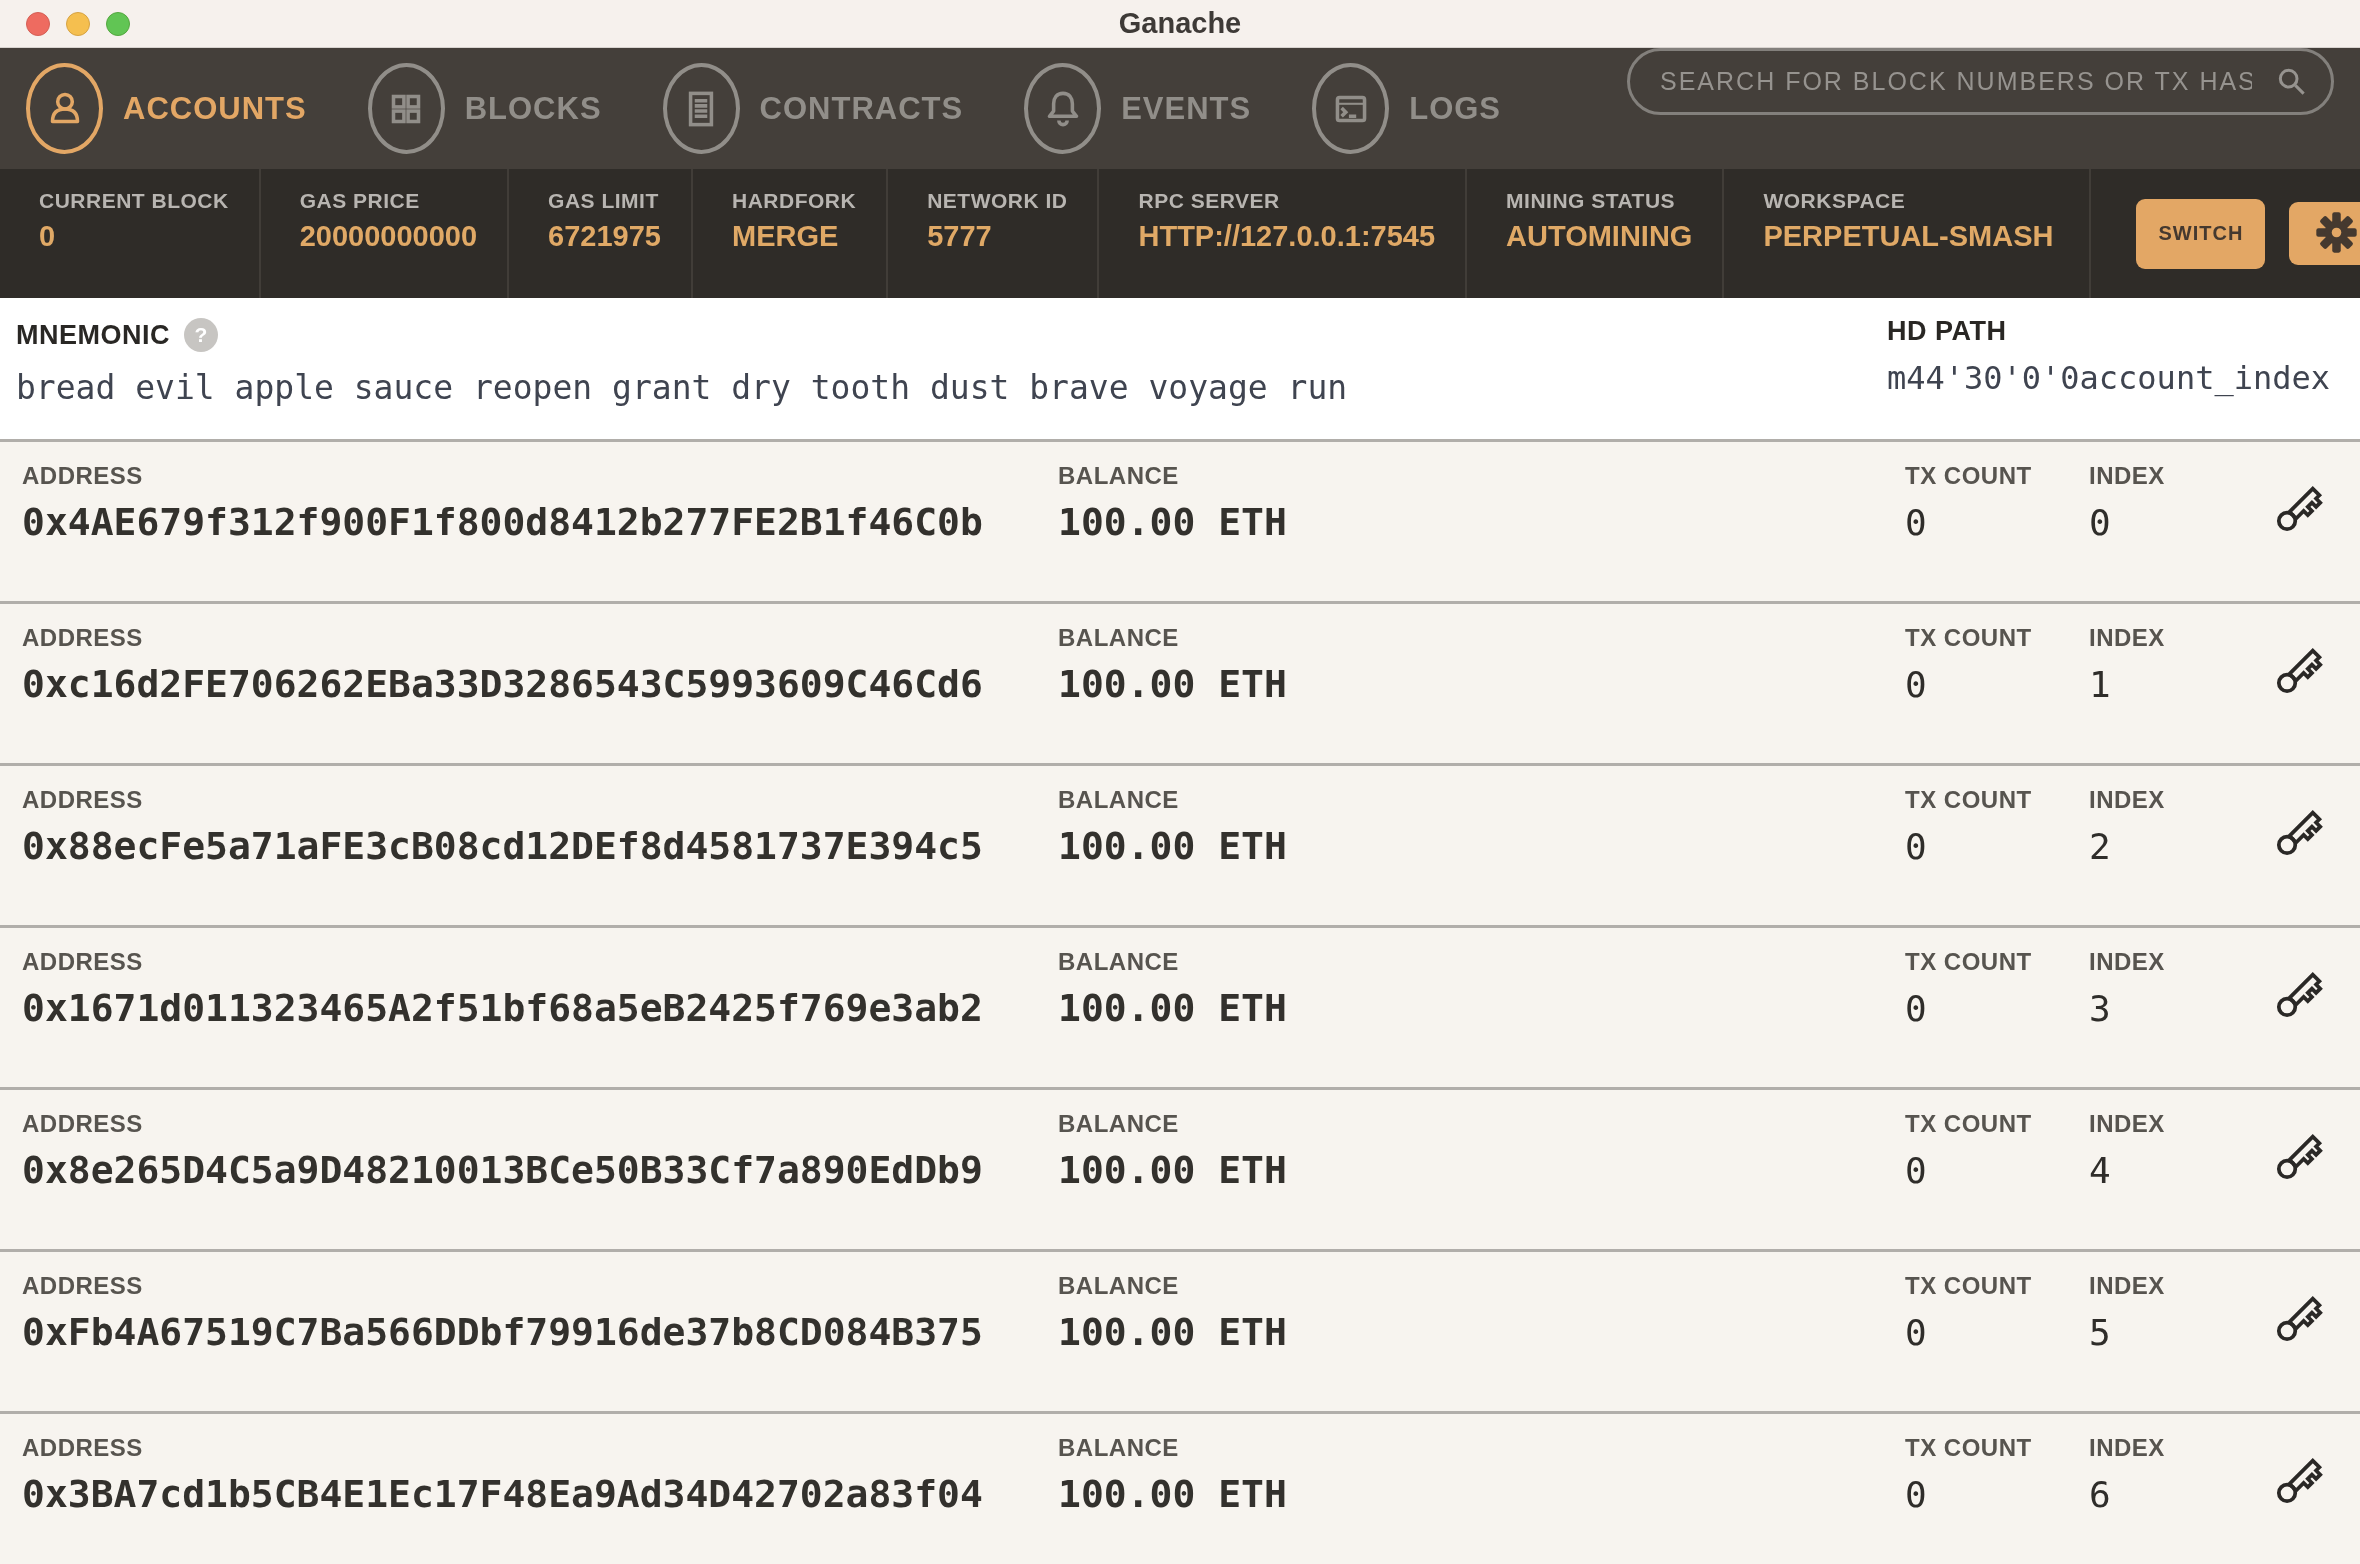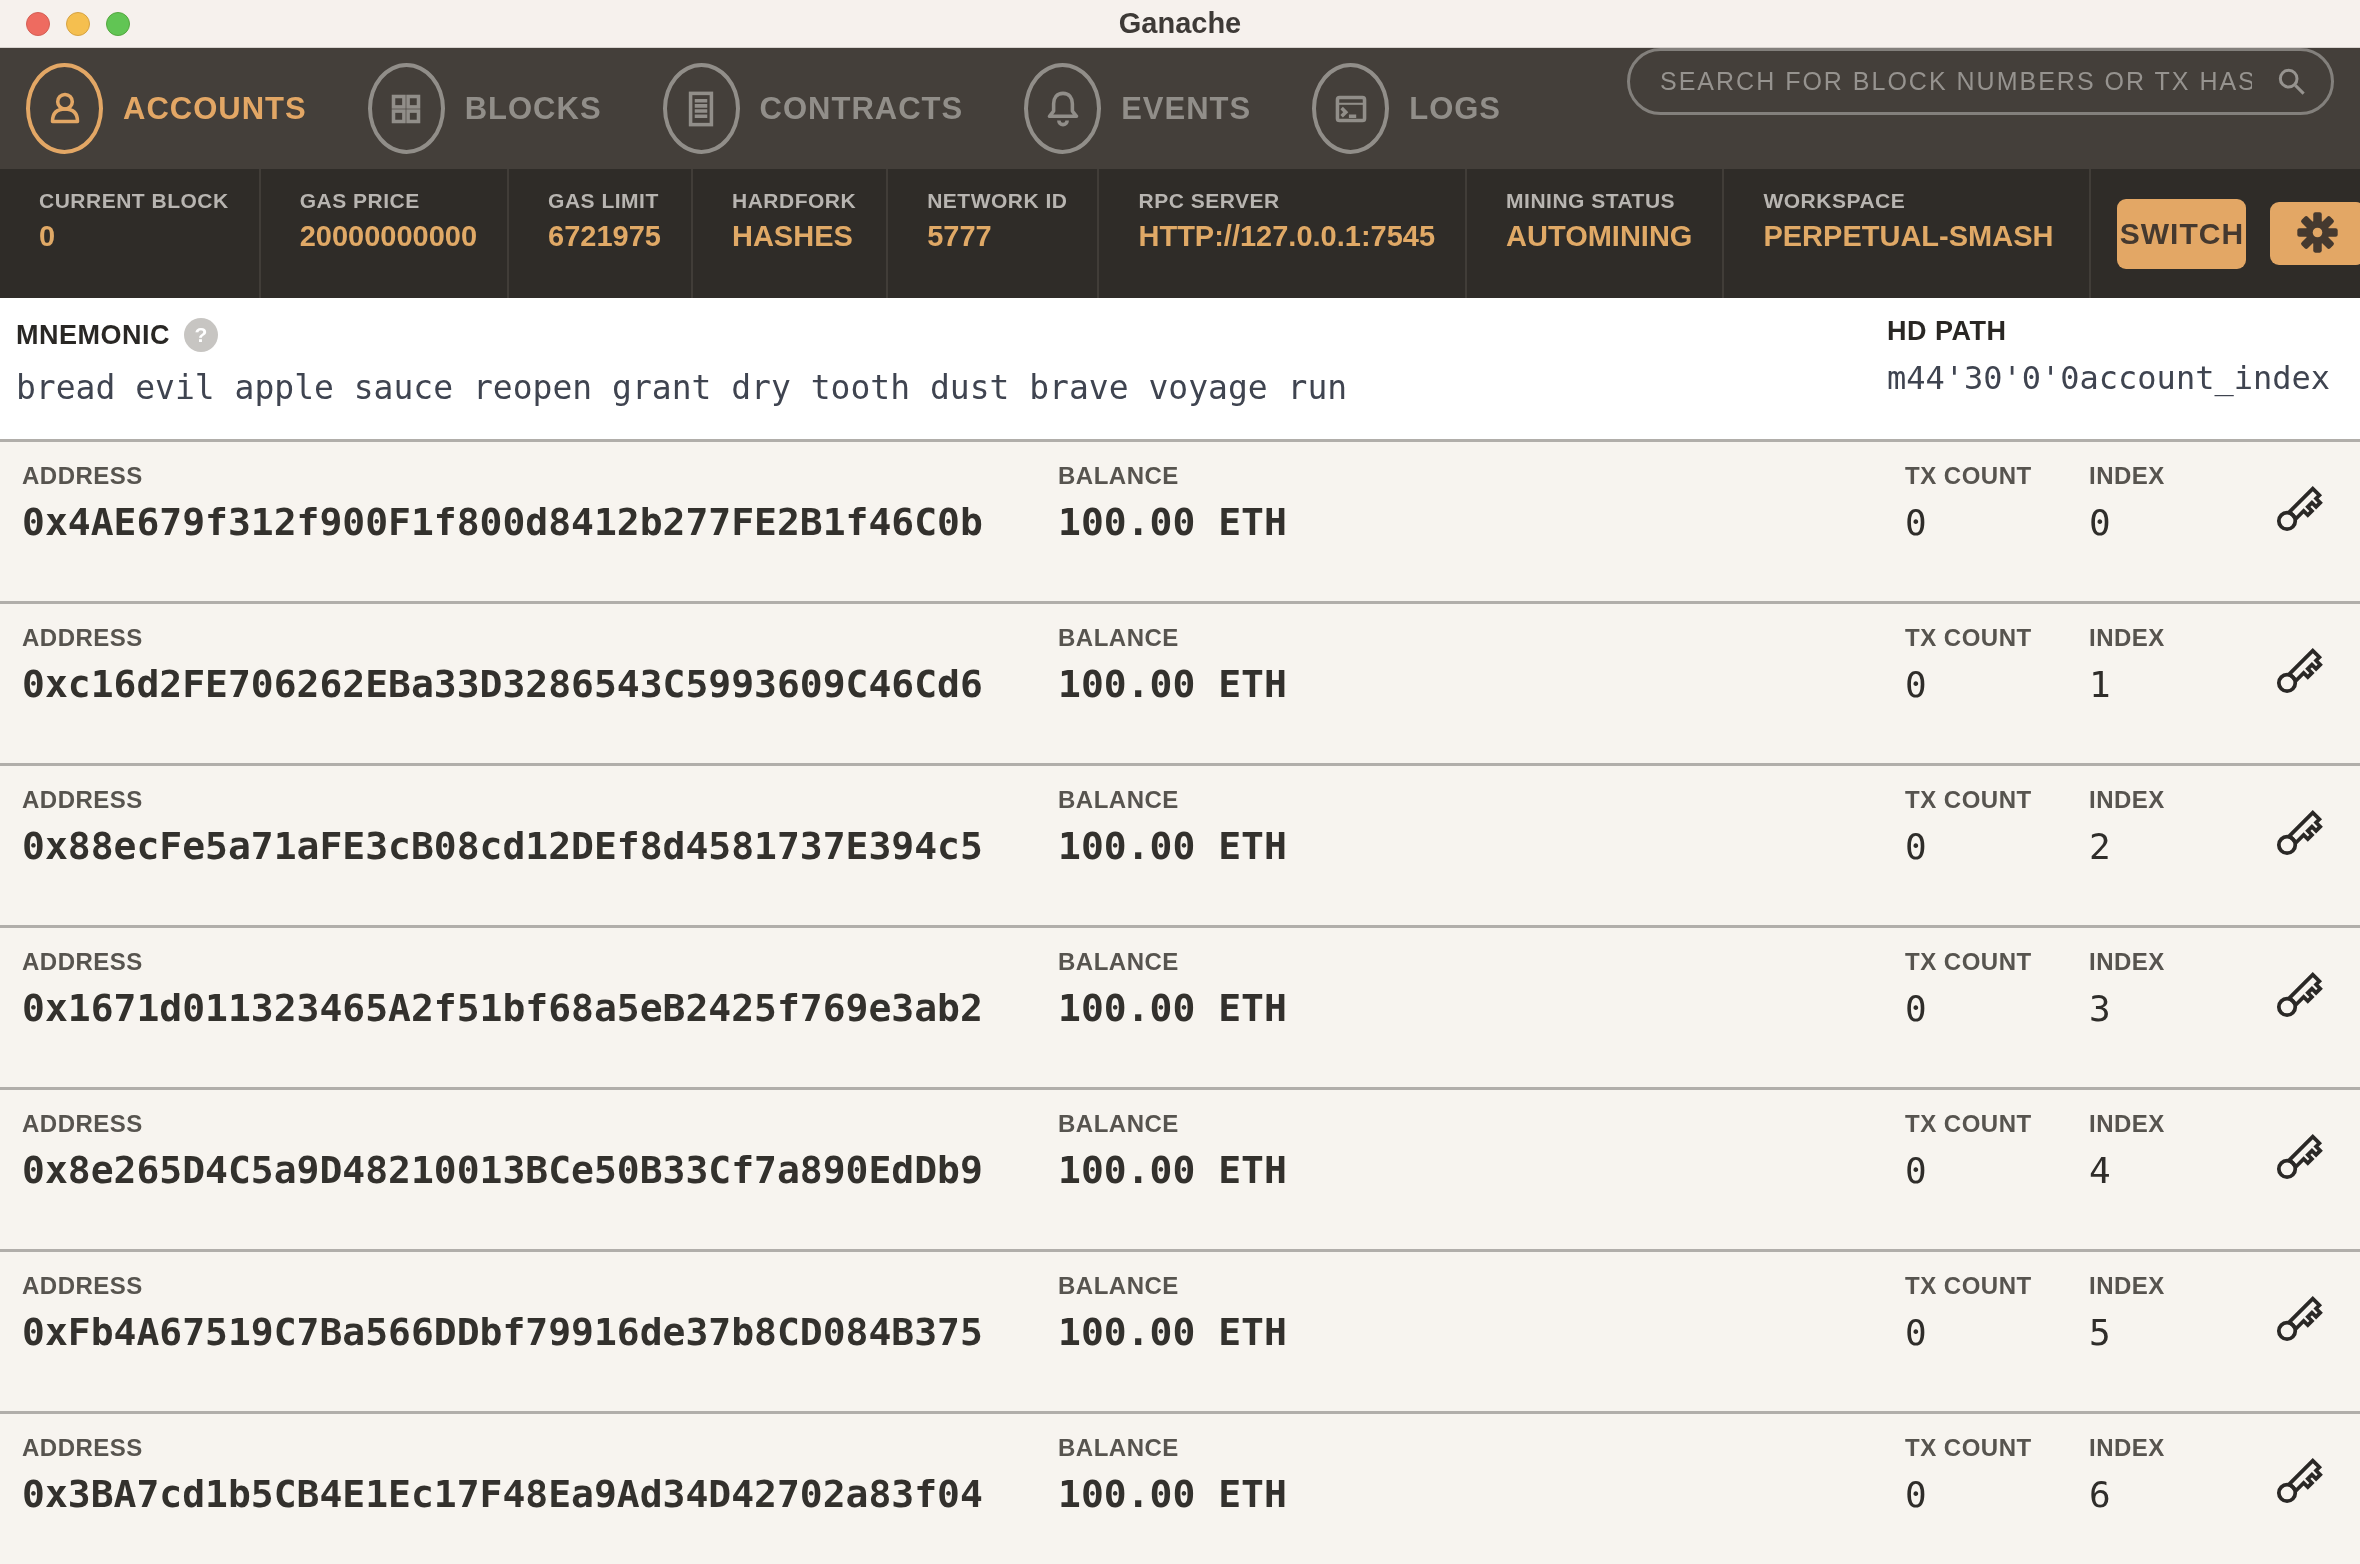--- a/index.html
+++ b/index.html
@@ -43,21 +43,21 @@
   
   .statusbar { height:129px; background:#2f2c28; display:flex; align-items:stretch; }
   .cell { padding:20px 30px 0 39px; border-right:2px solid #413d38; flex:none; }
   .cell .lab { font-size:21px; font-weight:bold; letter-spacing:0.5px; color:#b8b5b1; }
   .cell .val { font-size:29px; font-weight:bold; color:#e0a966; margin-top:7px;
     white-space:nowrap; }
   .cell.workspace { flex:1; text-align:left; padding-right:36px; }
   .status-actions { display:flex; align-items:center; gap:24px; padding:0 26px; }
   .btn-switch { width:129px; height:70px; background:#e3a765; color:#45392f;
     border:none; border-radius:9px; font-family:"Liberation Sans", sans-serif;
-    font-size:30px; font-weight:bold; letter-spacing:1px; cursor:pointer; }
+    font-size:20px; font-weight:bold; letter-spacing:1px; cursor:pointer;margin-left:19px; }
   .btn-gear { width:95px; height:63px; background:#e3a765; border:none;
     border-radius:9px; display:flex; align-items:center; justify-content:center;
     cursor:pointer; }
 
   
   .mnemonic { position:relative; height:141px; background:#ffffff;
     padding:20px 0 0 16px; }
   .mn-head { display:flex; align-items:center; gap:14px; }
   .mn-label { font-size:27px; font-weight:800; letter-spacing:0.5px; color:#292724; }
   .help-badge { width:34px; height:34px; border-radius:50%; background:#c7c5c2;
@@ -169,21 +169,21 @@
   <div class="cell">
     <div class="lab">GAS PRICE</div>
     <div class="val">20000000000</div>
   </div>
   <div class="cell">
     <div class="lab">GAS LIMIT</div>
     <div class="val">6721975</div>
   </div>
   <div class="cell">
     <div class="lab">HARDFORK</div>
-    <div class="val">HASHES</div>
+    <div class="val">MERGE</div>
   </div>
   <div class="cell">
     <div class="lab">NETWORK ID</div>
     <div class="val">5777</div>
   </div>
   <div class="cell">
     <div class="lab">RPC SERVER</div>
     <div class="val">HTTP://127.0.0.1:7545</div>
   </div>
   <div class="cell">

